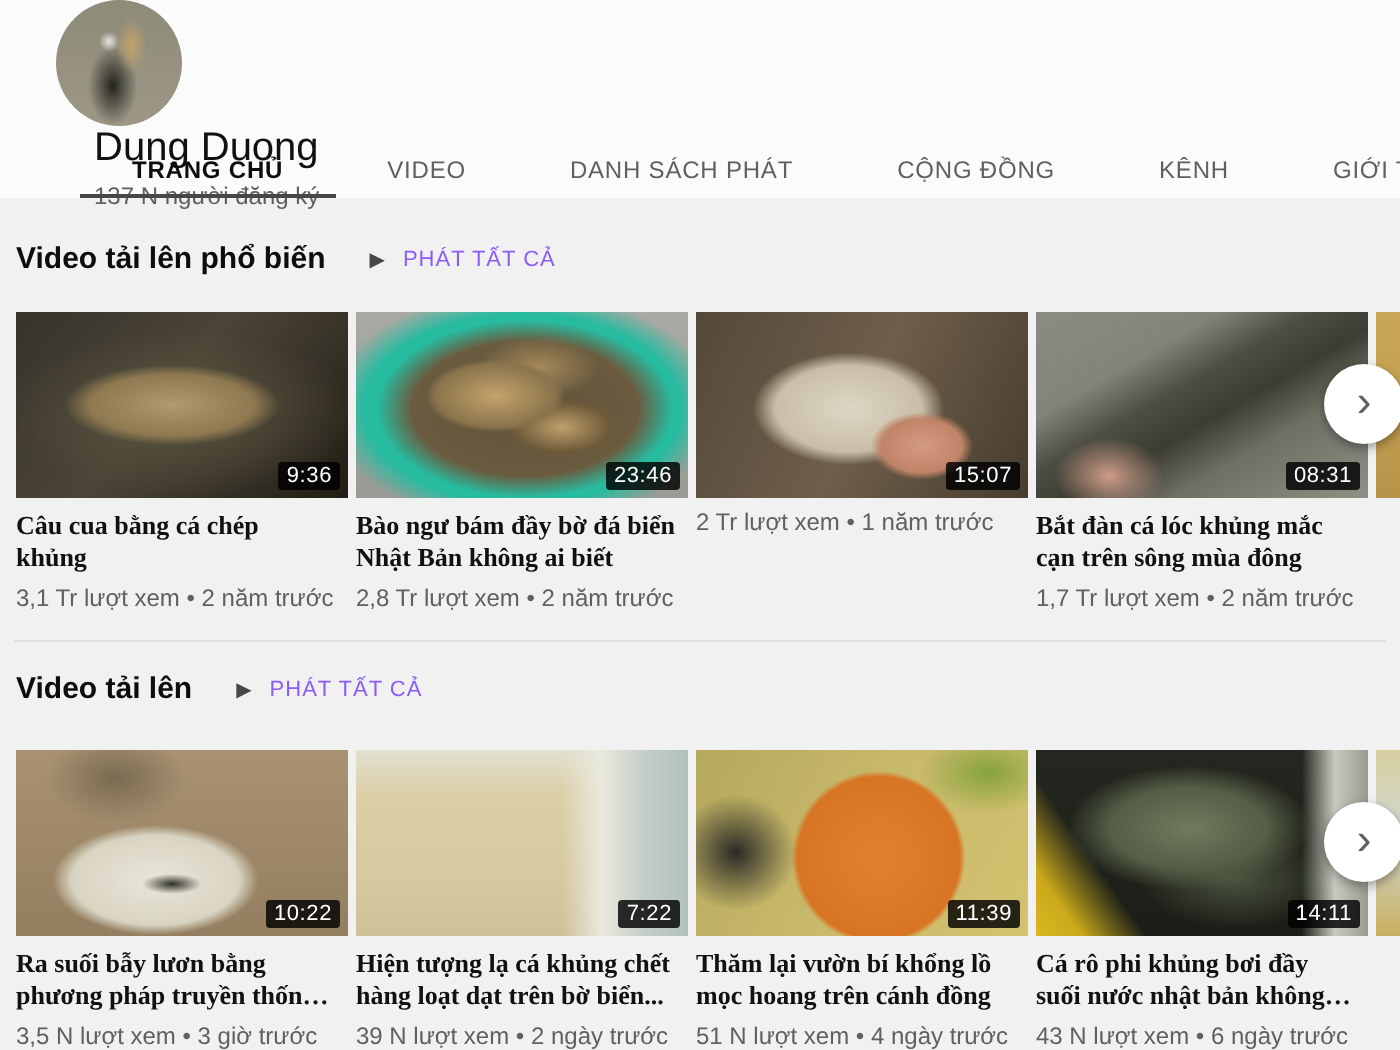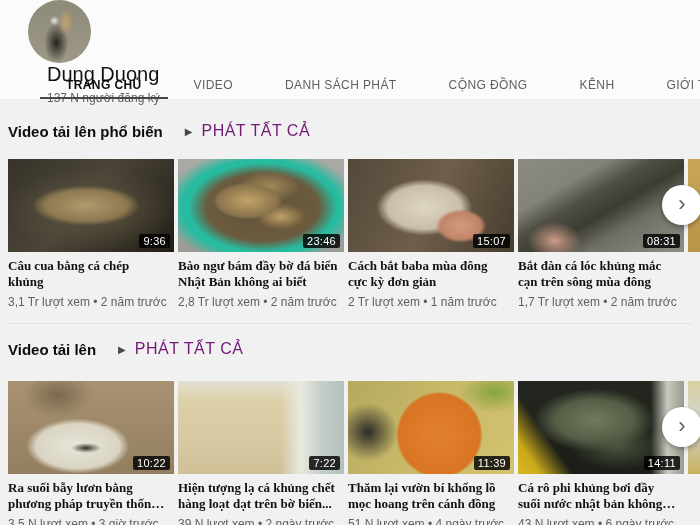--- a/index.html
+++ b/index.html
@@ -35,21 +35,21 @@
   .sec-head { display:flex; align-items:center; }
   .sec1 .sec-head { padding:23px 8px 19px 8px; }
   .sec2 .sec-head { padding:16px 8px 23px 8px; }
   .sec-title { font-size:15px; line-height:15px; font-weight:700; color:#0d0d0d; margin:0; }
   .play-all {
     display:flex; align-items:center; margin-left:22px; cursor:pointer;
     background:none; border:none; padding:0;
     font-family:"Liberation Sans", sans-serif;
   }
   .play-all .tri { font-size:10px; color:#484848; margin-right:9px; }
-  .play-all .pa-label { font-size:16px; color:#701a75; letter-spacing:0.5px; }
+  .play-all .pa-label { font-size:11px; color:#8b5cf6; letter-spacing:0.5px; }
   .cards { display:flex; gap:4px; padding-left:8px; position:relative; }
   .card { flex:0 0 166px; width:166px; cursor:pointer; }
   .thumb { width:166px; height:93px; position:relative; cursor:pointer; }
   .dur {
     position:absolute; bottom:4px; right:4px;
     background:rgba(0,0,0,0.82); color:#fff;
     font-size:11px; font-weight:400; letter-spacing:0.3px;
     padding:1px 4px; border-radius:2px;
   }
   .v-title {
@@ -158,21 +158,20 @@
         <div class="thumb t2">
           <span class="dur">23:46</span>
         </div>
         <div class="v-title">Bào ngư bám đầy bờ đá biển Nhật Bản không ai biết</div>
         <div class="v-meta">2,8 Tr lượt xem • 2 năm trước</div>
       </div>
       <div class="card">
         <div class="thumb t3">
           <span class="dur">15:07</span>
         </div>
-        <div class="v-title">Cách bắt baba mùa đông cực kỳ đơn giản</div>
         <div class="v-meta">2 Tr lượt xem • 1 năm trước</div>
       </div>
       <div class="card">
         <div class="thumb t4">
           <span class="dur">08:31</span>
         </div>
         <div class="v-title">Bắt đàn cá lóc khủng mắc cạn trên sông mùa đông</div>
         <div class="v-meta">1,7 Tr lượt xem • 2 năm trước</div>
       </div>
       <div class="card">

